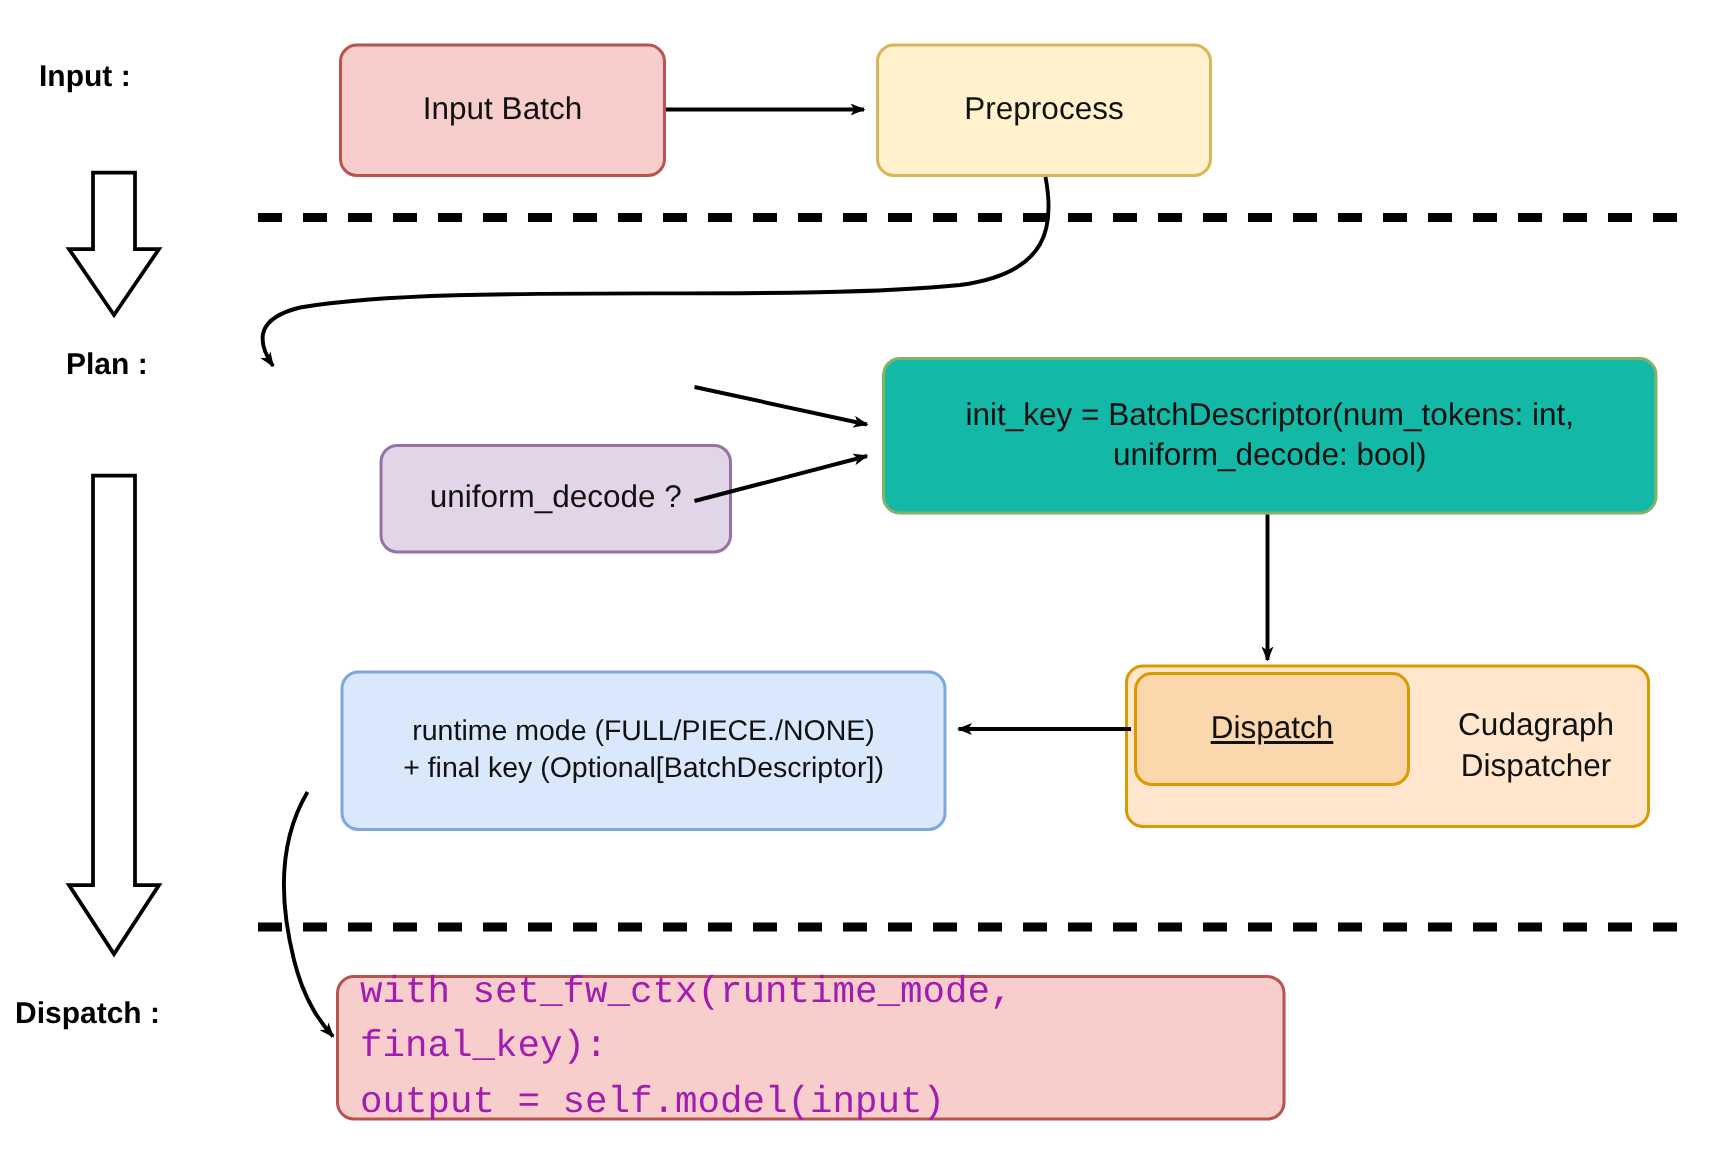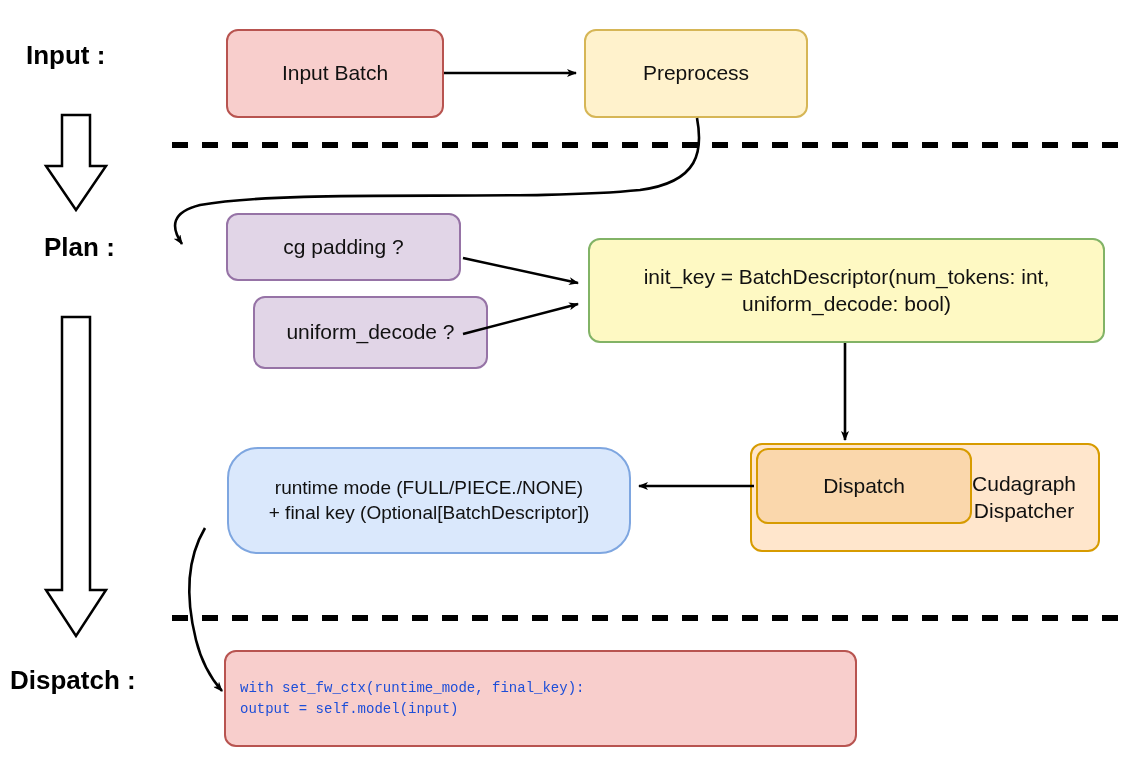--- a/index.html
+++ b/index.html
@@ -32,39 +32,39 @@
     border-width: 2px;
     border-radius: 12px;
     font-size: 21px;
     line-height: 1.28;
     color: #111111;
     white-space: pre-line;
     padding: 2px 8px;
   }
   .stage-label {
     position: absolute;
-    font-size: 26px;
+    font-size: 20px;
     font-weight: bold;
     color: #000000;
     white-space: nowrap;
   }
   .code-node {
     font-family: "Liberation Mono", "DejaVu Sans Mono", monospace;
-    font-size: 14px;
+    font-size: 25px;
     line-height: 1.45;
     text-align: left;
     justify-content: flex-start;
     padding-left: 14px;
-    color: #1d4ed8;
+    color: #a21caf;
   }
   
   .n-pink   { background: #f8cecc; border-color: #b85450; }
   .n-yellow2{ background: #fff2cc; border-color: #d6b656; }
   .n-purple { background: #e1d5e7; border-color: #9673a6; }
-  .n-green  { background: #fef9c3; border-color: #82b366; }
+  .n-green  { background: #14b8a6; border-color: #82b366; }
   .n-orange { background: #ffe6cc; border-color: #d79b00; }
   .n-orange2{ background: #fad7ac; border-color: #d79b00; }
   .n-blue   { background: #dae8fc; border-color: #7ea6e0; }
 
   svg.overlay {
     position: absolute;
     left: 0; top: 0;
     width: 1142px;
     height: 770px;
     pointer-events: none;
@@ -80,33 +80,32 @@
   <div class="stage-label" style="left:26px; top:40px;">Input :</div>
 
   <div class="stage-label" style="left:44px; top:232px;text-align:center;">Plan :</div>
 
   <div class="stage-label" style="left:10px; top:665px;">Dispatch :</div>
 
   <div class="node n-pink" style="left:226px; top:29px; width:218px; height:89px;">Input Batch</div>
 
   <div class="node n-yellow2" style="left:584px; top:29px; width:224px; height:89px;">Preprocess</div>
 
-  <div class="node n-purple" style="left:226px; top:213px; width:235px; height:68px;">cg padding ?</div>
 
   <div class="node n-purple" style="left:226px; top:296px; width:235px; height:73px;margin-left:27px;">uniform_decode ?</div>
 
   <div class="node n-green" style="left:588px; top:238px; width:517px; height:105px;">init_key = BatchDescriptor(num_tokens: int,
 uniform_decode: bool)</div>
 
   <div class="node n-orange" style="left:750px; top:443px; width:350px; height:109px; justify-content:flex-end; padding-right:22px;">Cudagraph
 Dispatcher</div>
 
-  <div class="node n-orange2" style="left:756px; top:448px; width:216px; height:76px;">Dispatch</div>
+  <div class="node n-orange2" style="left:756px; top:448px; width:184px; height:76px;text-decoration:underline;">Dispatch</div>
 
-  <div class="node n-blue" style="left:227px; top:447px; width:404px; height:107px; font-size:19px;border-radius:31px;">runtime mode (FULL/PIECE./NONE)
+  <div class="node n-blue" style="left:227px; top:447px; width:404px; height:107px; font-size:19px;">runtime mode (FULL/PIECE./NONE)
 + final key (Optional[BatchDescriptor])</div>
 
   <div class="node n-pink code-node" style="left:224px; top:650px; width:633px; height:97px;">with set_fw_ctx(runtime_mode, final_key):
     output = self.model(input)</div>
 
   <svg class="overlay" viewBox="0 0 1142 770" xmlns="http://www.w3.org/2000/svg">
     <defs>
       <marker id="arrowhead" markerWidth="10" markerHeight="8" refX="9" refY="4" orient="auto" markerUnits="userSpaceOnUse">
         <path d="M0,0 L10,4 L0,8 L2.6,4 Z" fill="#000000"></path>
       </marker>

